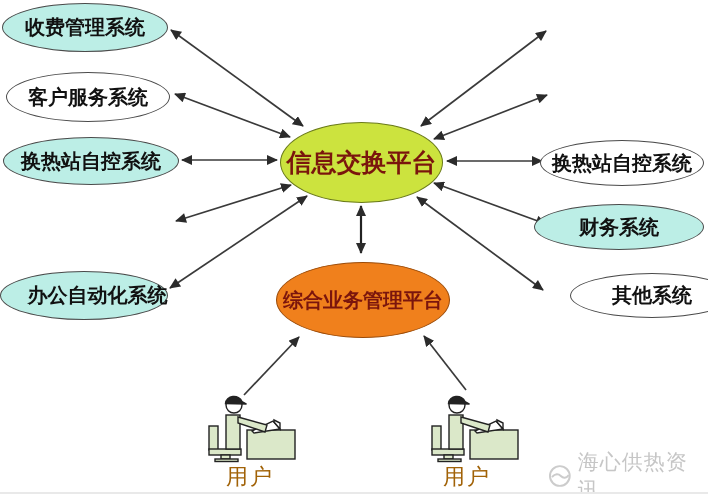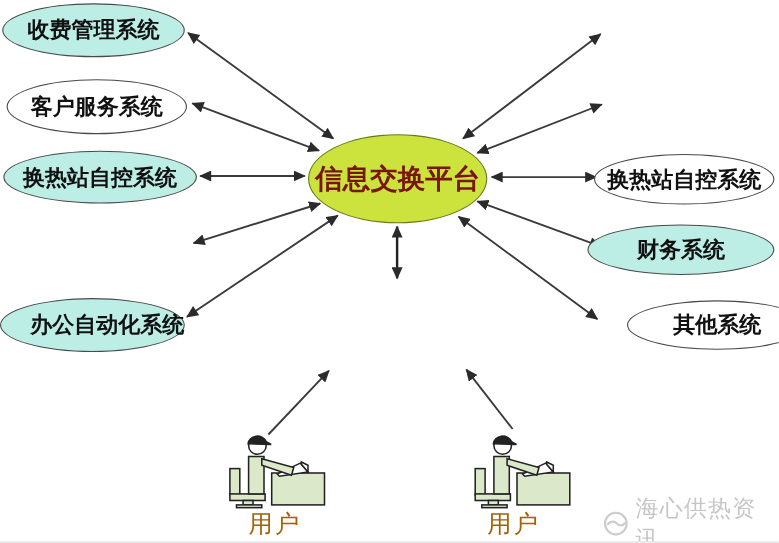--- a/index.html
+++ b/index.html
@@ -153,20 +153,21 @@
   <div class="node cyan" id="n-l0">收费管理系统</div>
   <div class="node" id="n-l1">客户服务系统</div>
   <div class="node cyan" id="n-l2">换热站自控系统</div>
   <div class="node cyan" id="n-l4">办公自动化系统</div>
 
   <div class="node" id="n-r2">换热站自控系统</div>
   <div class="node cyan" id="n-r3">财务系统</div>
   <div class="node" id="n-r4">其他系统</div>
 
   <div class="node hub" id="n-hub">信息交换平台</div>
+  <div class="node platform" id="n-platform">综合业务管理平台</div>
 
   <div class="user-label" id="user-label-1">用户</div>
   <div class="user-label" id="user-label-2">用户</div>
 
   <div class="watermark">
     <svg width="24" height="24" viewBox="0 0 24 24">
       <circle cx="12" cy="12" r="10" fill="none" stroke="#cccccc" stroke-width="2"></circle>
       <path d="M4,13 Q9,8 13,12 Q17,16 21,11" fill="none" stroke="#cccccc" stroke-width="2"></path>
     </svg>
     <span class="wm-text">海心供热资讯</span>

